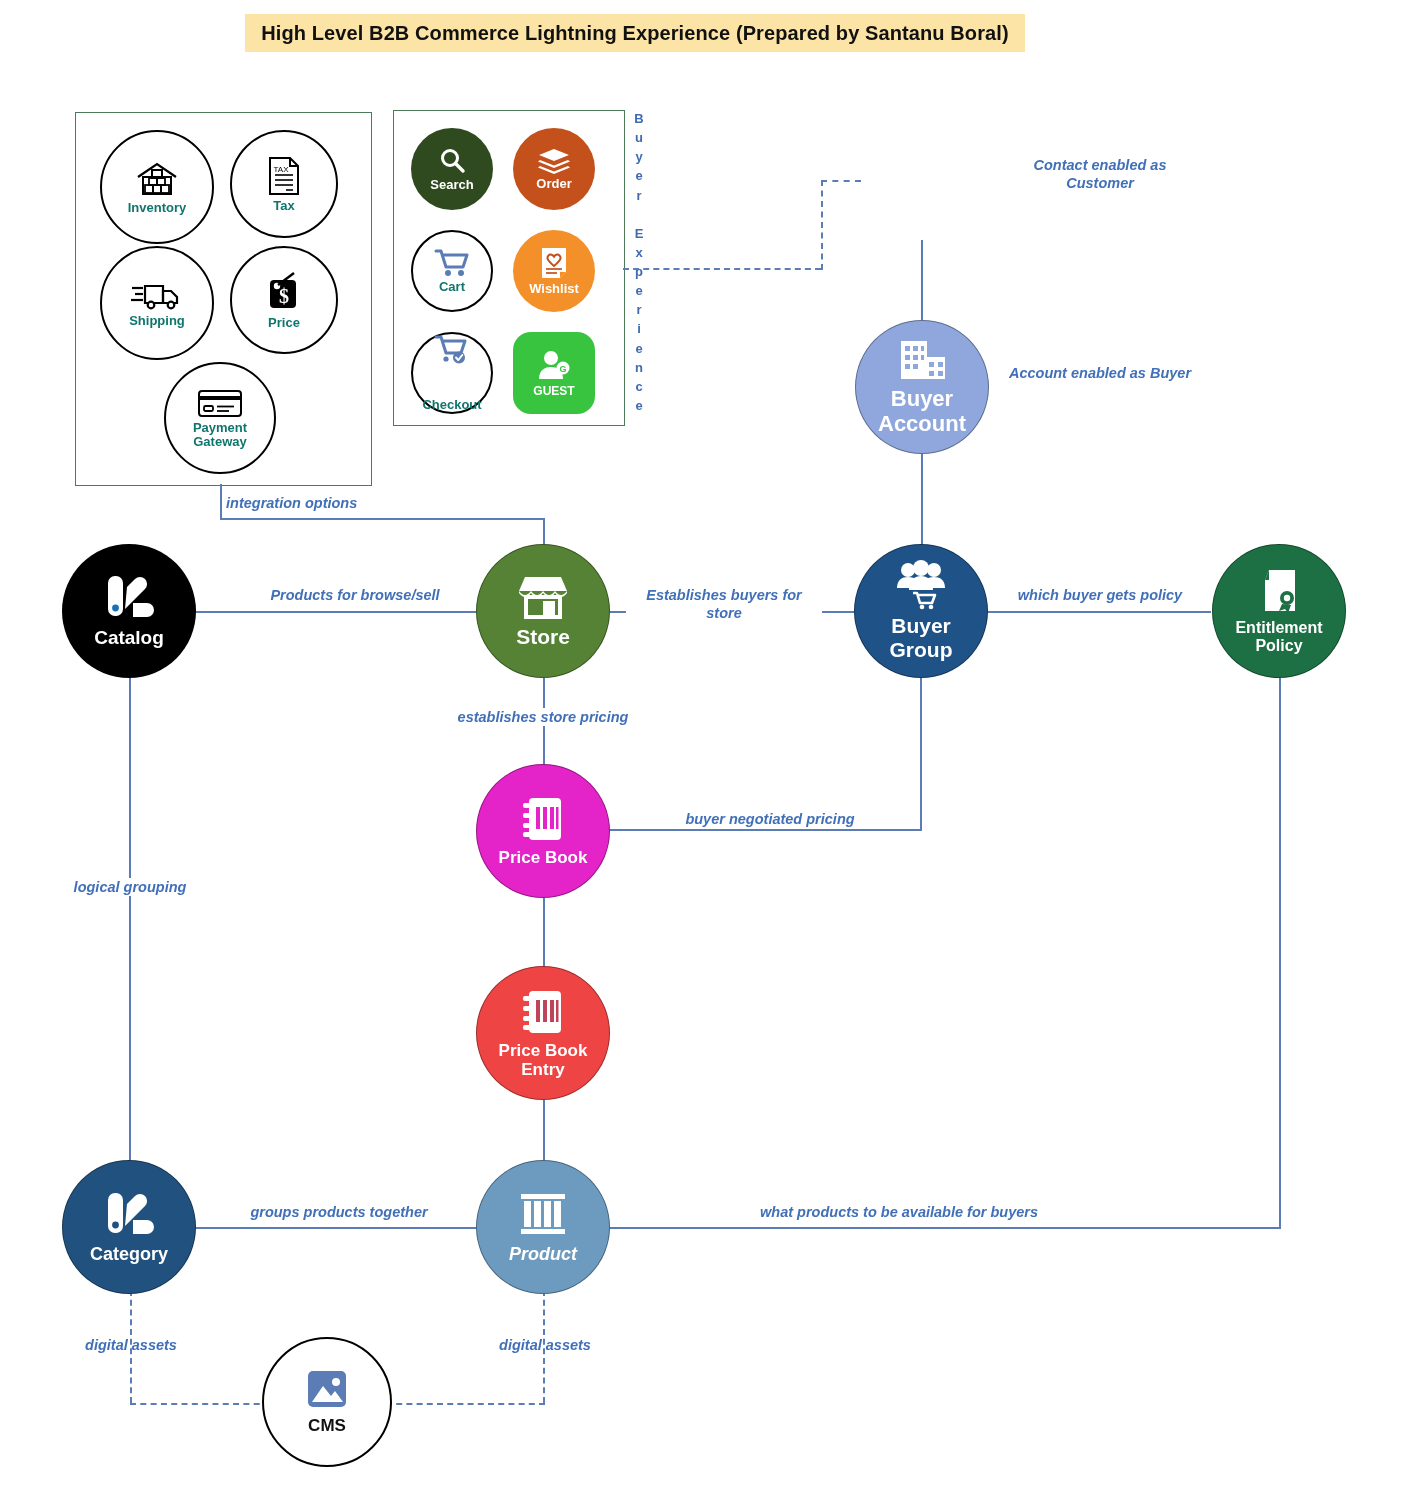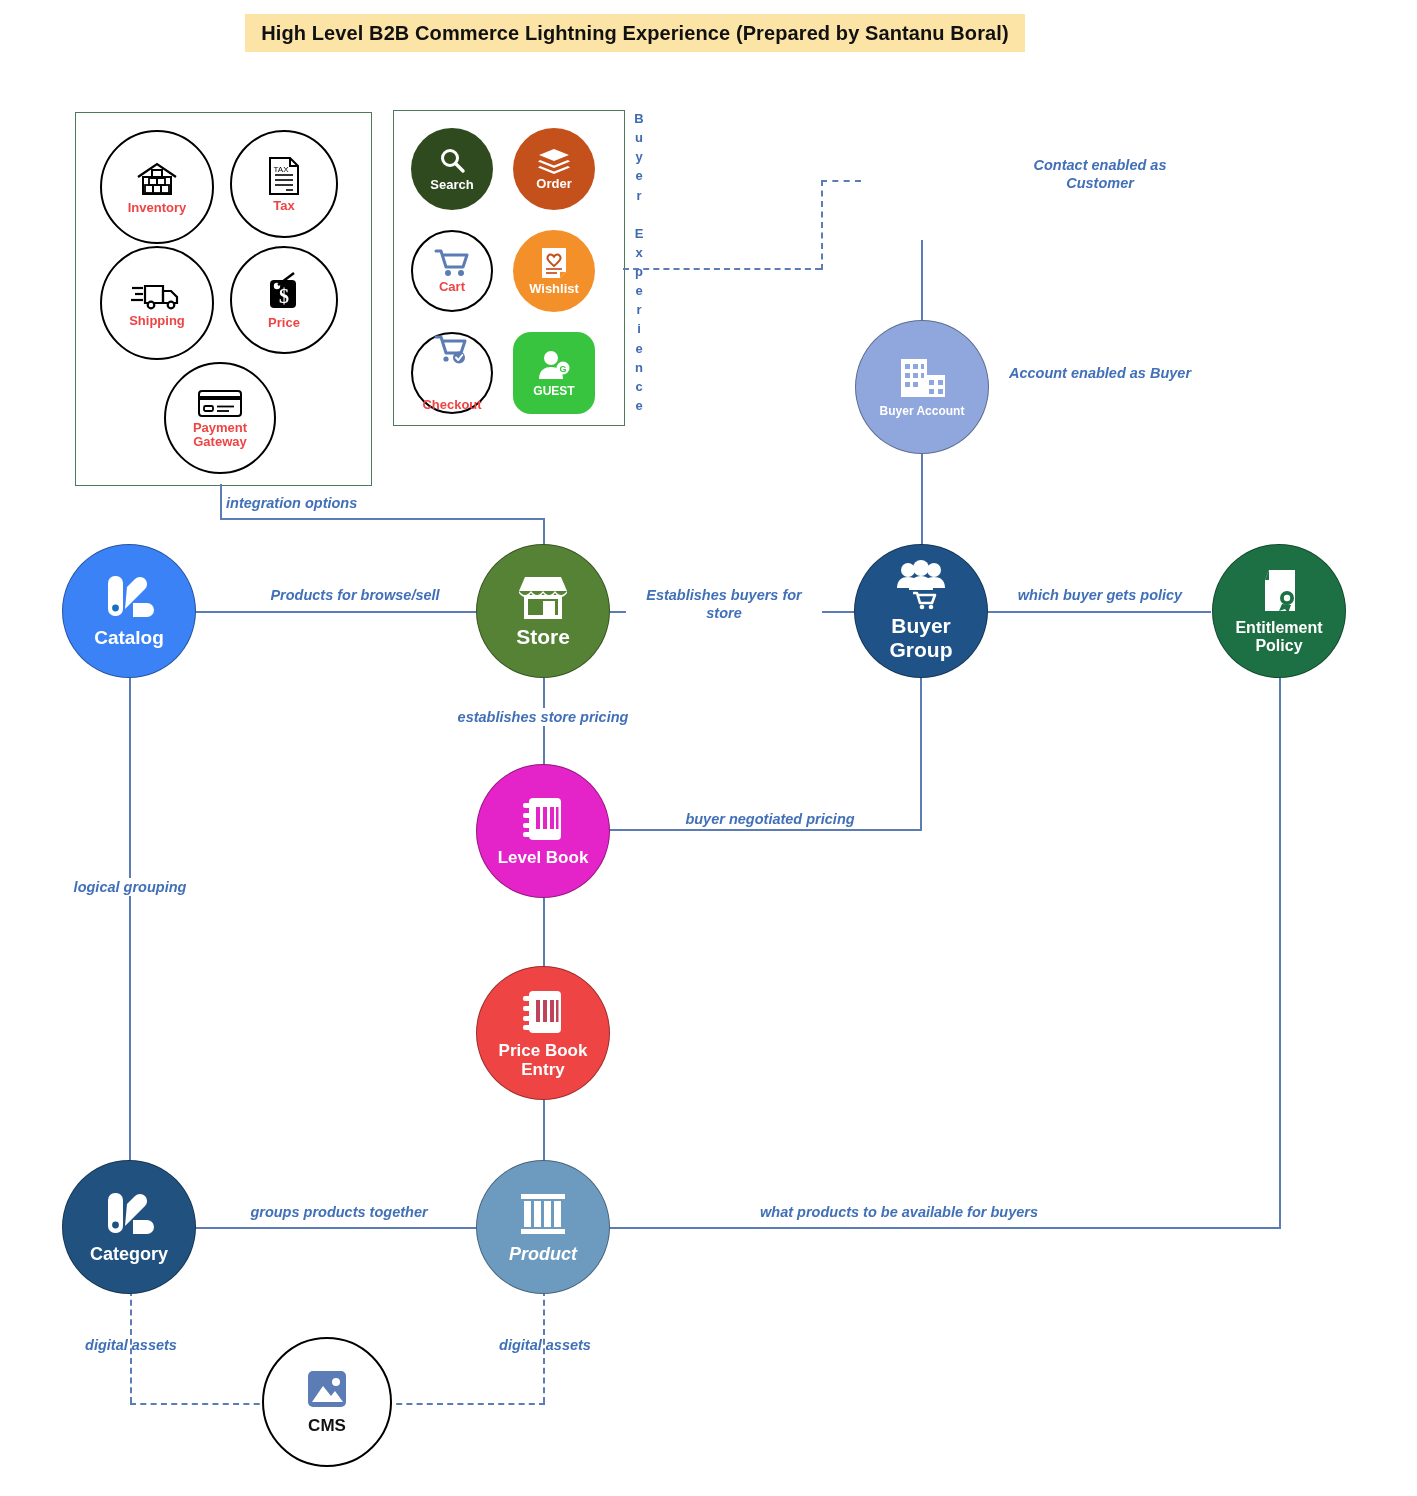--- a/index.html
+++ b/index.html
@@ -18,21 +18,21 @@
   
   .group-box{position:absolute;border:1.5px solid #4C7A5B;background:#fff;}
 
   .ico-circle{
     position:absolute;border-radius:50%;display:flex;flex-direction:column;
     align-items:center;justify-content:center;box-sizing:border-box;
   }
   .ico-circle.outline{border:2.5px solid #000;background:#fff;}
   .ico-circle .glyph{display:block;line-height:0;}
   .ico-circle .cap{
-    font-size:13px;font-weight:bold;color:#ef4444;text-align:center;line-height:1.05;margin-top:2px;
+    font-size:13px;font-weight:bold;color:#0f766e;text-align:center;line-height:1.05;margin-top:2px;
   }
   .ico-circle.filled .cap{color:#fff;}
 
   
   .vert-label{
     position:absolute;left:628px;top:112px;width:22px;height:300px;
     display:flex;flex-direction:column;align-items:center;justify-content:space-between;
     font-size:13px;font-weight:bold;color:#3F6BB0;
   }
   .vert-label i{font-style:normal;line-height:1;}
@@ -295,24 +295,24 @@
             <rect x="26" y="18" width="3" height="5"></rect>
           <rect x="10" y="27" width="5" height="5"></rect>
             <rect x="18" y="27" width="5" height="5"></rect>
           <rect x="34" y="25" width="5" height="5"></rect>
             <rect x="43" y="25" width="5" height="5"></rect>
           <rect x="34" y="34" width="5" height="5"></rect>
             <rect x="43" y="34" width="5" height="5"></rect>
         </g>
       </svg>
     </span>
-    <span class="nlabel" style="font-size:12px;width:96px;">Buyer Account</span>
-  </div>
-
-  <div class="node" style="left:62px;top:544px;width:134px;height:134px;background:#3b82f6;">
+    <span class="nlabel" style="font-size:22px;width:96px;">Buyer Account</span>
+  </div>
+
+  <div class="node" style="left:62px;top:544px;width:134px;height:134px;background:#000000;">
     <span class="nglyph">
       <svg width="52" height="50" viewBox="0 0 52 50">
         <rect x="5" y="3" width="15" height="40" rx="7" fill="#fff"></rect>
         <circle cx="12.5" cy="35" r="3.4" fill="#1573BE"></circle>
         <path d="M24 14 L32 6 A7 7 0 0 1 42 16 L22 36 Z" fill="#fff"></path>
         <path d="M30 44 H44 A7 7 0 0 0 44 30 H30 Z" fill="#fff"></path>
       </svg>
     </span>
     <span class="nlabel" style="font-size:19px;">Catalog</span>
   </div>
@@ -370,21 +370,21 @@
           <rect x="4" y="38" width="9" height="5" rx="2"></rect>
         </g>
         <g fill="#E423C8">
           <rect x="17" y="13" width="4" height="22"></rect>
           <rect x="24" y="13" width="4" height="22"></rect>
           <rect x="31" y="13" width="4" height="22"></rect>
           <rect x="37" y="13" width="2.5" height="22"></rect>
         </g>
       </svg>
     </span>
-    <span class="nlabel" style="font-size:17px;">Level Book</span>
+    <span class="nlabel" style="font-size:17px;">Price Book</span>
   </div>
 
   <div class="node" style="left:476px;top:966px;width:134px;height:134px;background:#ef4444;">
     <span class="nglyph">
       <svg width="48" height="50" viewBox="0 0 48 50">
         <rect x="10" y="4" width="32" height="42" rx="4" fill="#fff"></rect>
         <g fill="#fff">
           <rect x="4" y="9" width="9" height="5" rx="2"></rect>
           <rect x="4" y="19" width="9" height="5" rx="2"></rect>
           <rect x="4" y="29" width="9" height="5" rx="2"></rect>

